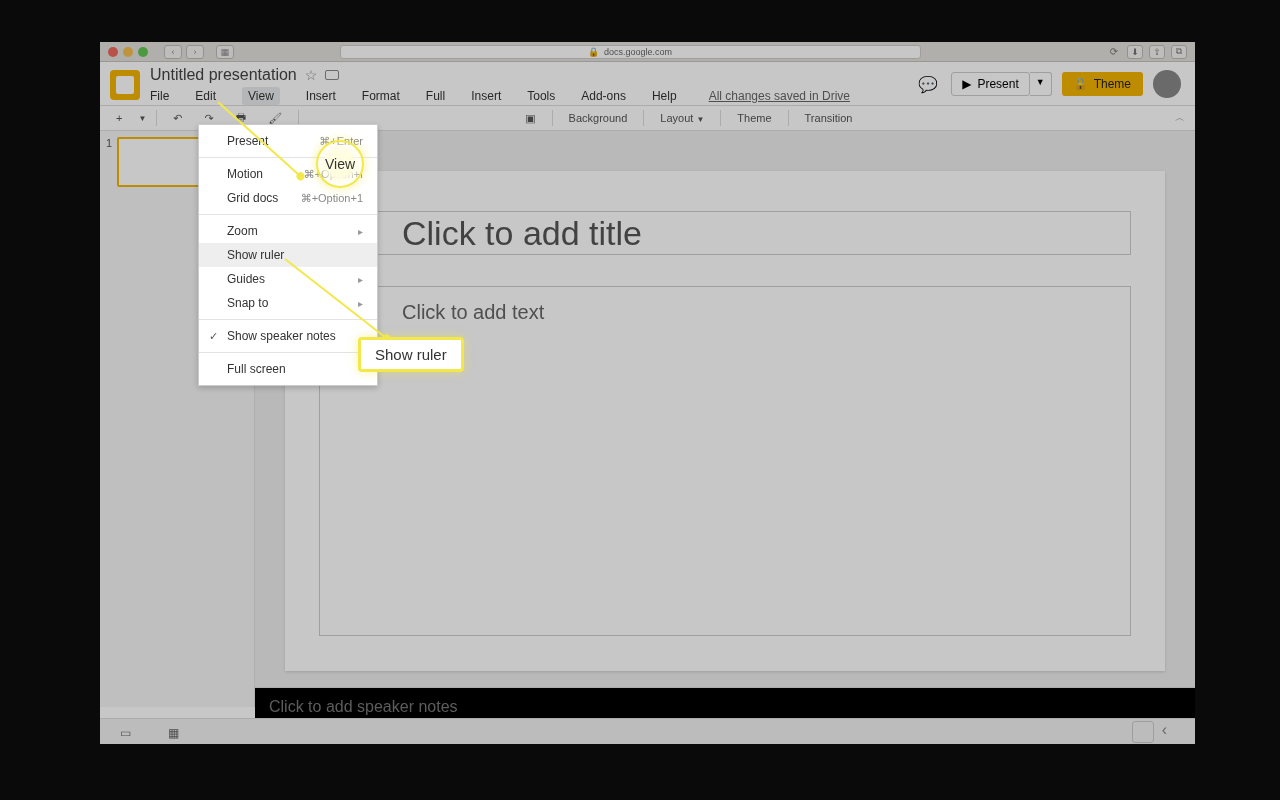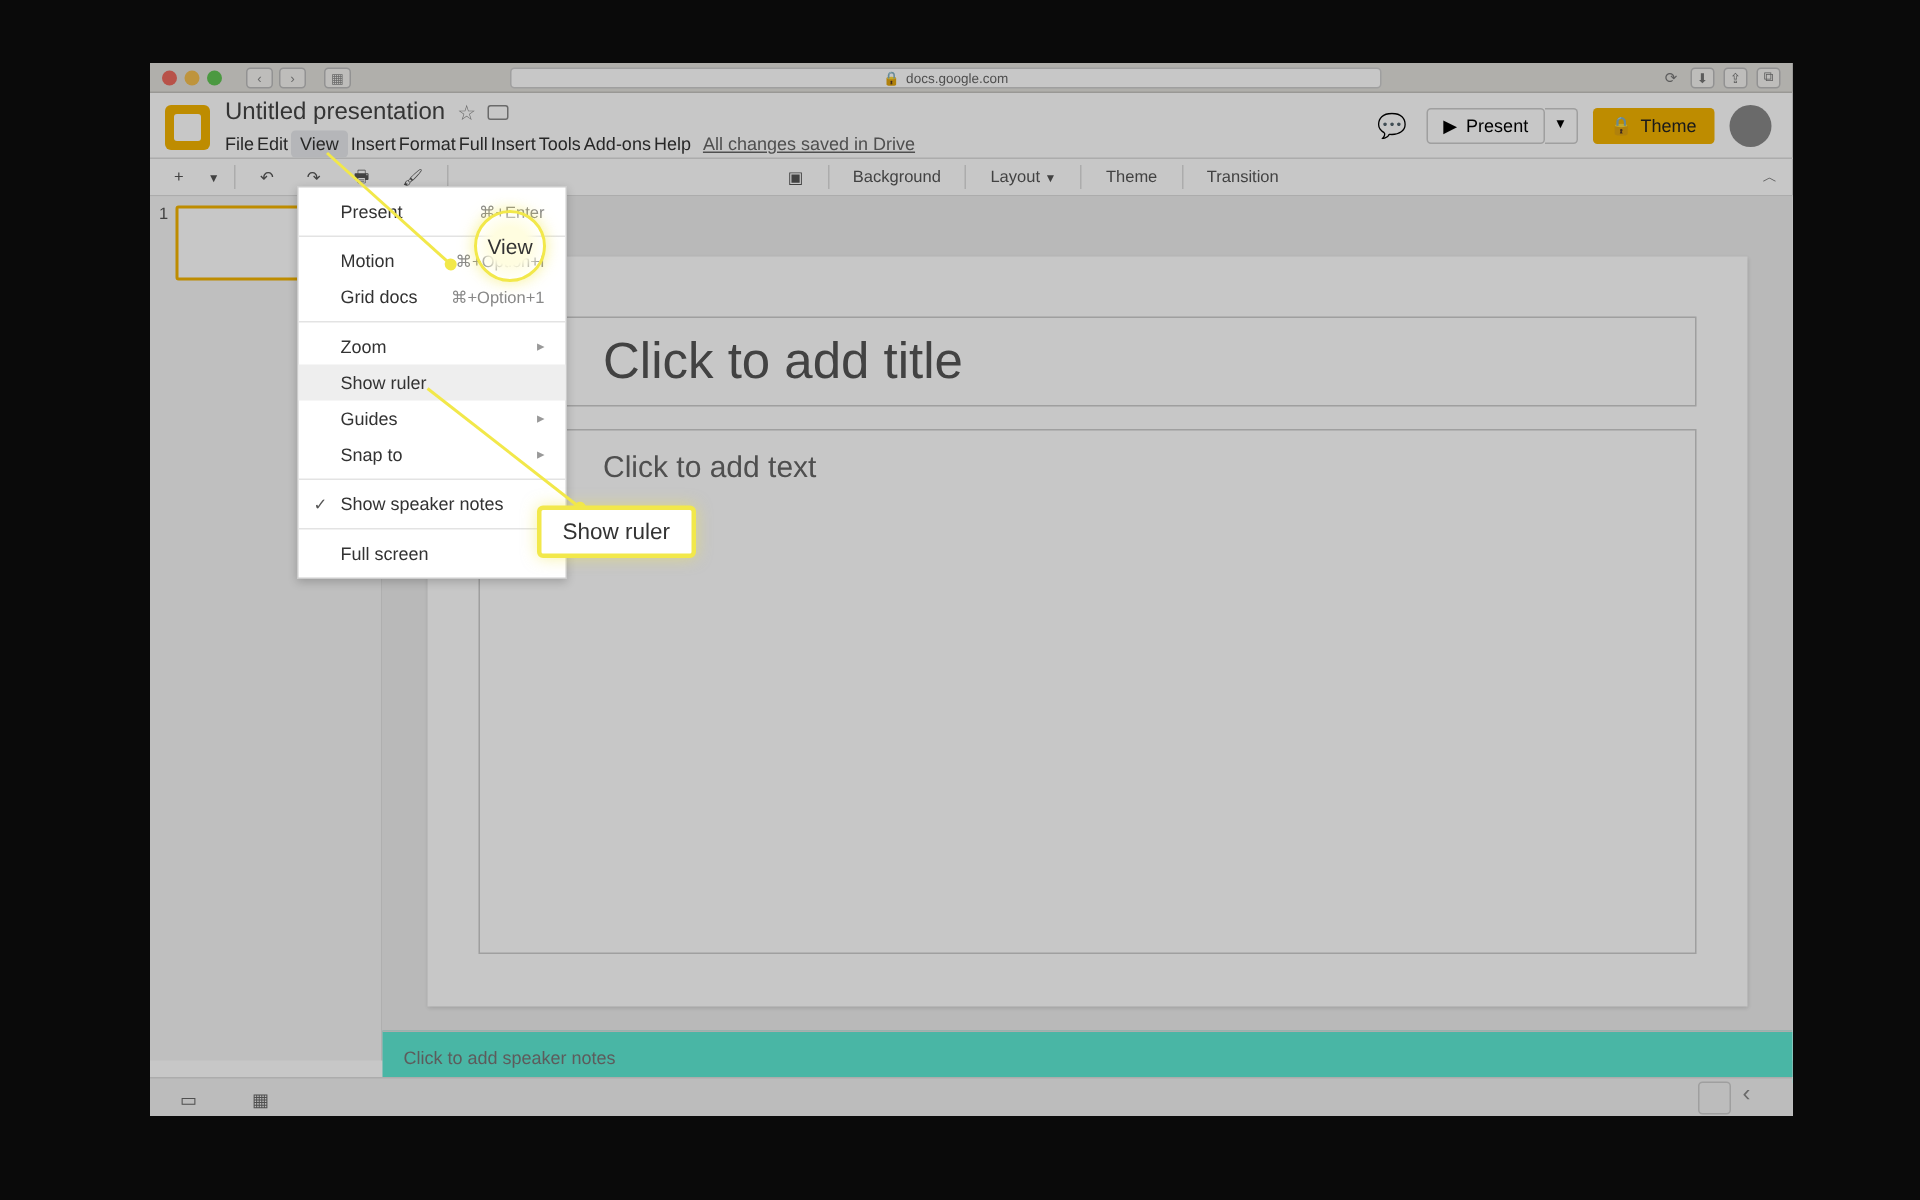--- a/index.html
+++ b/index.html
@@ -22,21 +22,21 @@
 
 .app-area { background: #fff; height: calc(100% - 20px); position: relative; }
 .app-header { display: flex; align-items: flex-start; padding: 4px 10px 0; }
 .app-icon { width: 30px; height: 30px; background: #f4b400; border-radius: 4px; margin-top: 4px; margin-right: 10px; position: relative; }
 .app-icon::after { content:''; position:absolute; left:6px; top:6px; width:18px; height:18px; background:#fff; border-radius:2px; }
 .title-block { flex: 1; }
 .title-line { display: flex; align-items: center; gap: 8px; }
 .doc-title { font-size: 16px; color: #444; }
 .star { color: #888; font-size: 14px; }
 .pres-ic { width: 14px; height: 10px; border: 1px solid #888; border-radius: 2px; }
-.menu-bar { display: flex; gap: 2px; font-size: 12px; color: #333; margin-top: 3px; align-items: center; }
+.menu-bar { display: flex; gap: 26px; font-size: 12px; color: #333; margin-top: 3px; align-items: center; }
 .menu-bar span { cursor: default; }
 .menu-active { background: #e8eaed; padding: 2px 6px; border-radius: 3px; }
 .saved { color: #666; text-decoration: underline; margin-left: 6px; }
 .hdr-right { display: flex; align-items: center; gap: 10px; margin-top: 4px; margin-right: 4px; }
 .hdr-right .icon-btn { width: 26px; height: 26px; border-radius: 3px; display:flex; align-items:center; justify-content:center; color:#555; }
 .present-btn { border: 1px solid #ccc; border-radius: 3px; padding: 4px 10px; font-size: 12px; display:flex; align-items:center; gap:6px; }
 .present-drop { border: 1px solid #ccc; border-left:none; border-radius: 0 3px 3px 0; padding: 4px 6px; font-size: 9px; }
 .share-btn { background: #f4b400; color: #222; border-radius: 3px; padding: 5px 12px; font-size: 12px; display:flex; align-items:center; gap:5px; font-weight:500; }
 .avatar { width: 28px; height: 28px; border-radius: 50%; background: #888; }
 
@@ -48,23 +48,23 @@
 
 
 .workspace { display: flex; height: calc(100% - 80px - 26px); }
 .slide-panel { width: 155px; background: #f5f5f5; border-right: 1px solid #e0e0e0; padding: 6px; }
 .slide-thumb { display: flex; gap: 5px; }
 .thumb-num { font-size: 11px; color: #555; }
 .thumb { width: 85px; height: 50px; background: #fff; border: 2px solid #f4b400; border-radius: 2px; }
 .canvas-area { flex: 1; background: #eee; position: relative; display: flex; flex-direction: column; }
 .canvas-stage { flex:1; display:flex; align-items:flex-start; justify-content:center; padding: 40px 16px 16px; }
 .slide-canvas { width: 880px; height: 500px; background: #fff; box-shadow: 0 1px 3px rgba(0,0,0,0.15); position: relative; }
-.title-box { position: absolute; left: 34px; right: 34px; top: 40px; height: 60px; border: 1px solid #ccc; display:flex; align-items:center; padding-left: 22px; font-size: 34px; color: #555; }
+.title-box { position: absolute; left: 34px; right: 34px; top: 40px; height: 44px; border: 1px solid #ccc; display:flex; align-items:center; padding-left: 22px; font-size: 34px; color: #555; }
 .text-box { position: absolute; left: 34px; right: 34px; top: 115px; bottom: 35px; border: 1px solid #ccc; padding: 14px 22px; font-size: 20px; color: #666; }
-.notes-bar { height: 46px; border-top: 1px solid #ddd; background: #5eead4; padding: 10px 14px; font-size: 12px; color: #777; }
+.notes-bar { height: 46px; border-top: 1px solid #ddd; background: #000000; padding: 10px 14px; font-size: 16px; color: #777; }
 .footer-bar { position:absolute; bottom:0; left:0; right:0; height: 26px; background: #f1f1f1; border-top: 1px solid #ddd; display:flex; align-items:center; padding: 0 20px; gap: 30px; }
 .footer-icon { width: 18px; height: 12px; color: #666; font-size:12px; }
 .footer-right { margin-left:auto; display:flex; gap:8px; margin-right: 8px; }
 .explore-btn { width: 22px; height: 22px; border: 1px solid #ccc; border-radius: 3px; }
 
 
 .dropdown { position: absolute; left: 98px; top: 62px; width: 180px; background: #fff; border: 1px solid #ccc; box-shadow: 0 2px 6px rgba(0,0,0,0.2); font-size: 12px; color: #333; padding: 4px 0; z-index: 60; }
 .dd-item { padding: 5px 14px 5px 28px; display: flex; align-items: center; justify-content: space-between; position: relative; }
 .dd-item.hover { background: #eee; }
 .dd-sep { height: 1px; background: #e3e3e3; margin: 4px 0; }

